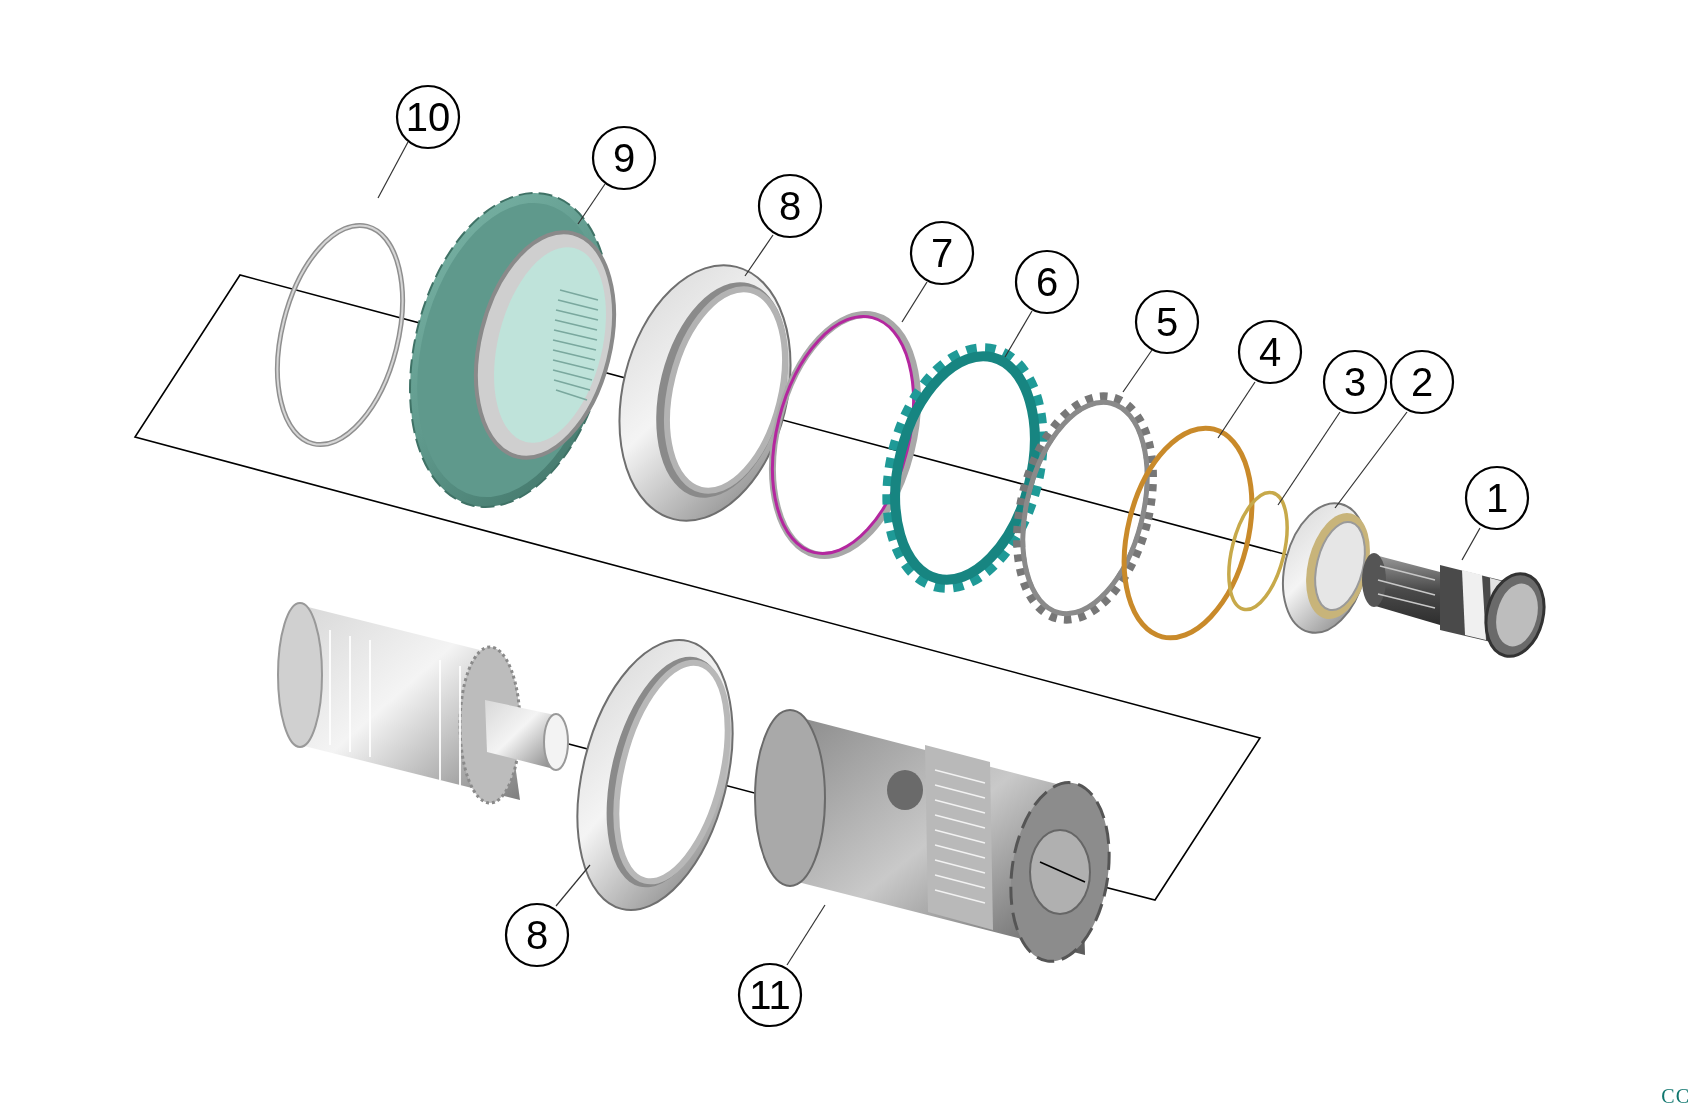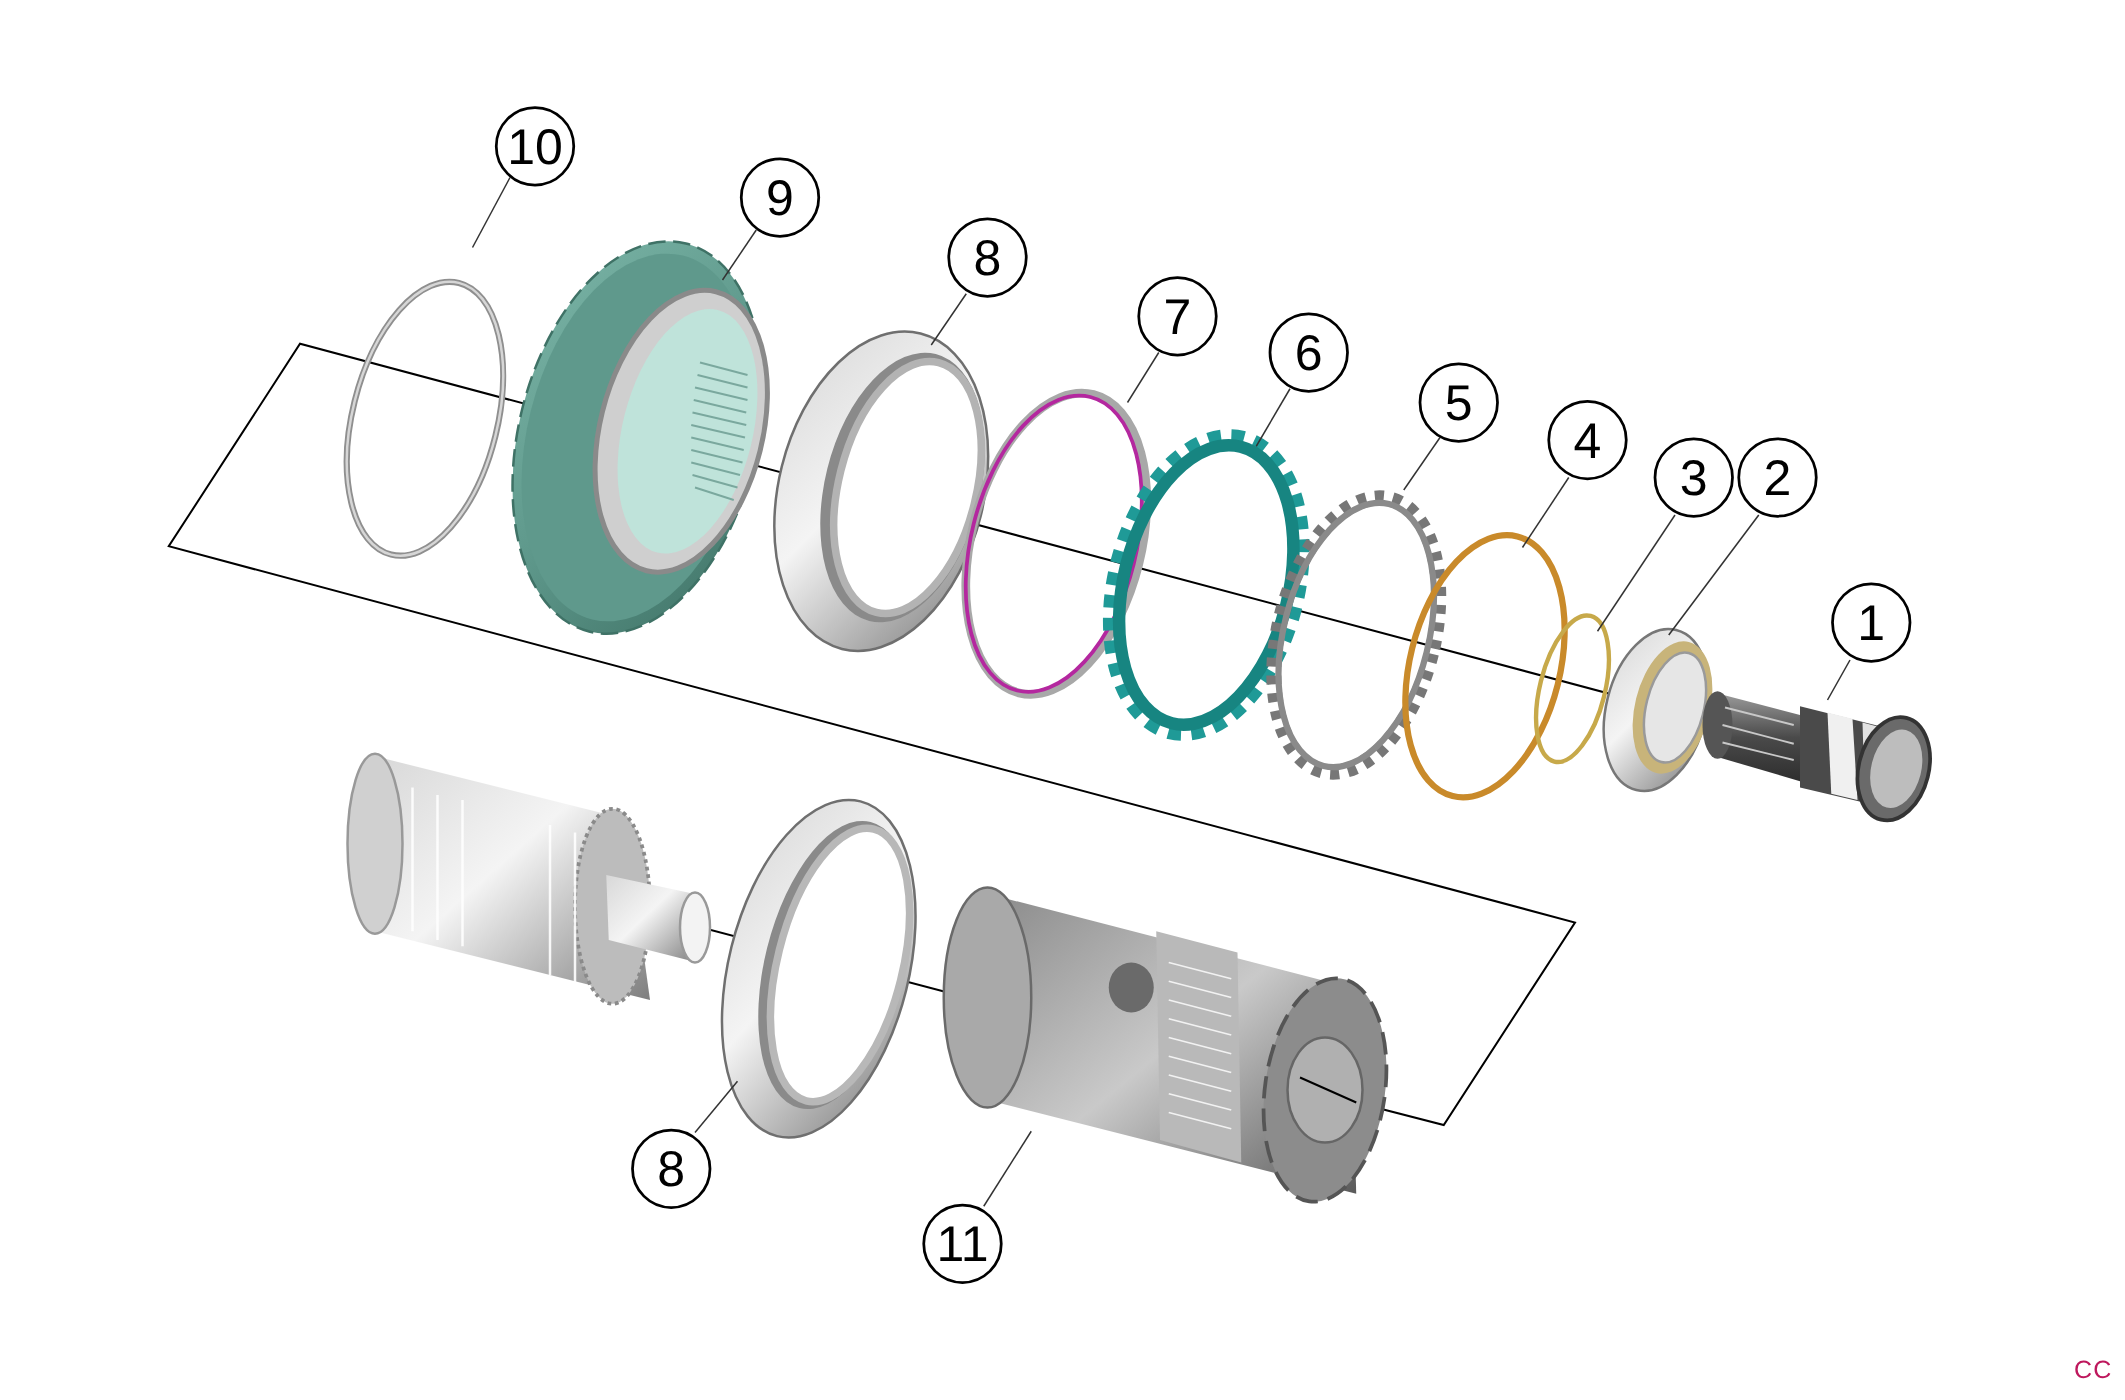--- a/index.html
+++ b/index.html
@@ -1,21 +1,21 @@
 <!DOCTYPE html>
 <html><head>
 <meta charset="utf-8">
 <style>
   html, body { margin: 0; padding: 0; background: #ffffff; }
   body { width: 1700px; height: 1120px; overflow: hidden; position: relative;
          font-family: "Liberation Sans", sans-serif; }
   #diagram { position: absolute; left: 0; top: 0; width: 1700px; height: 1120px; }
   .callout-text { font-family: "Liberation Sans", sans-serif; font-size: 40px; fill: #000; }
   .footer-code { position: absolute; right: 10px; bottom: 12px; font-size: 20px;
-                 color: #be185d; font-family: Liberation Sans, sans-serif; letter-spacing: 1px; }
+                 color: #0f766e; font-family: Liberation Serif, serif; letter-spacing: 1px; }
 </style>
 </head>
 <body>
 
 <svg id="diagram" viewBox="0 0 1700 1120" xmlns="http://www.w3.org/2000/svg">
   <defs>
     <linearGradient id="steelGrad" x1="0" y1="0" x2="1" y2="1">
       <stop offset="0" stop-color="#d8d8d8"></stop>
       <stop offset="0.45" stop-color="#f4f4f4"></stop>
       <stop offset="1" stop-color="#7e7e7e"></stop>

